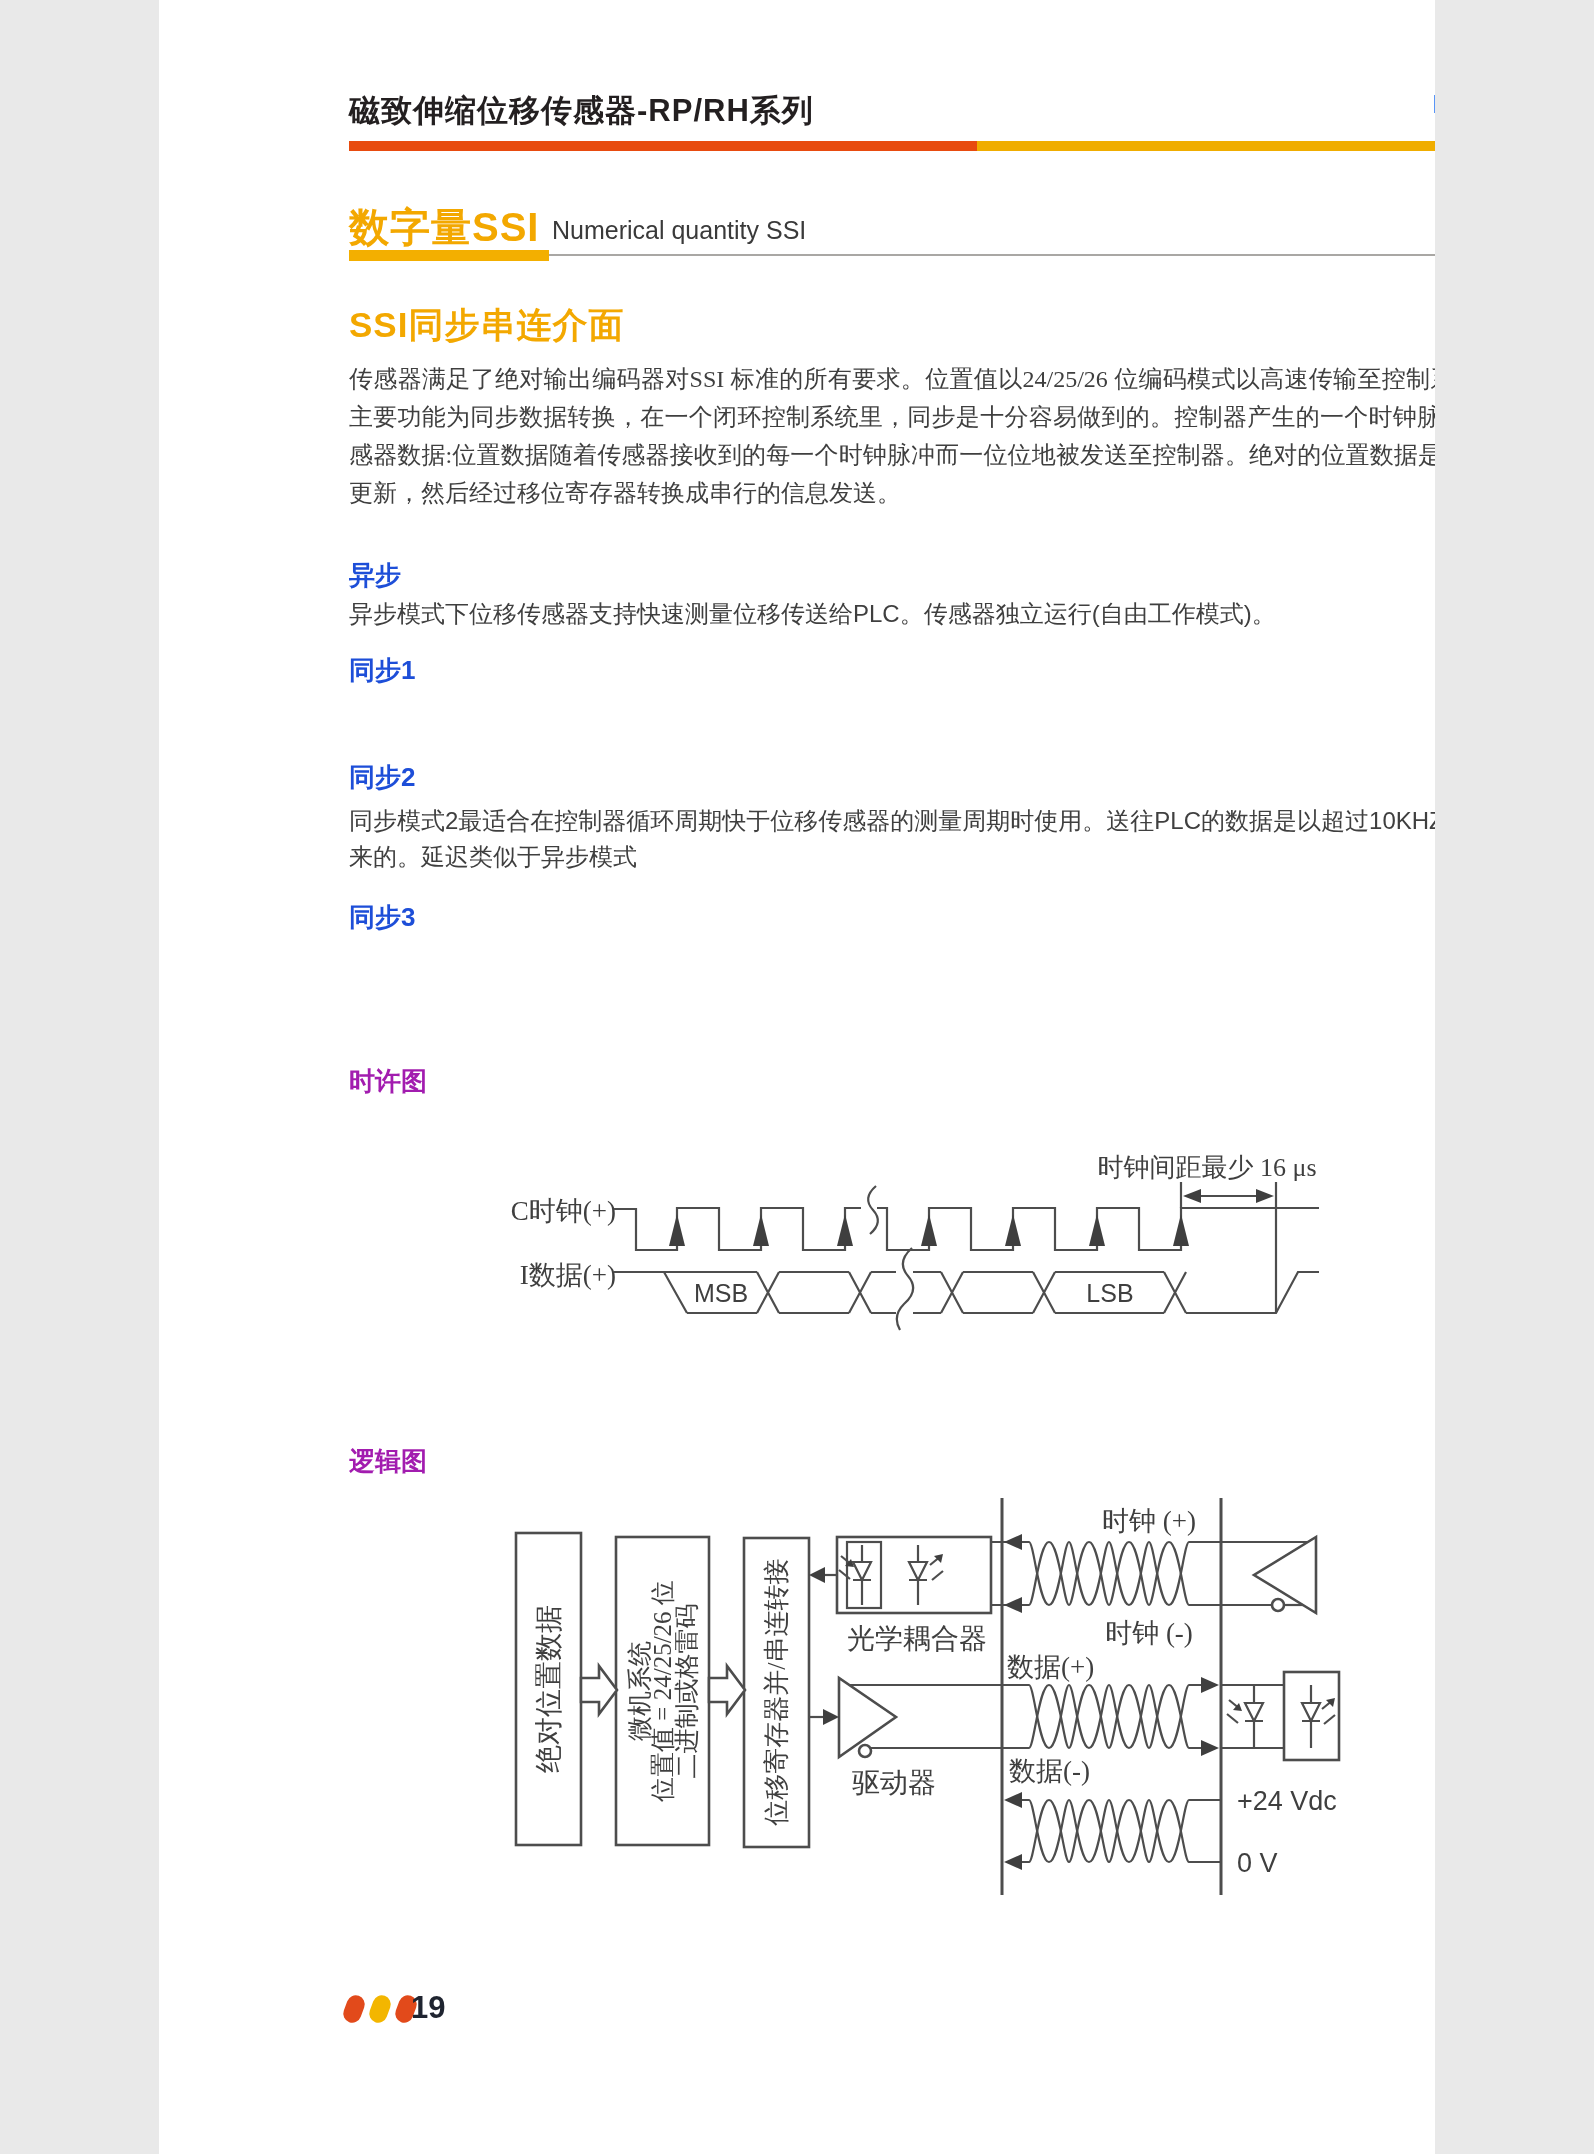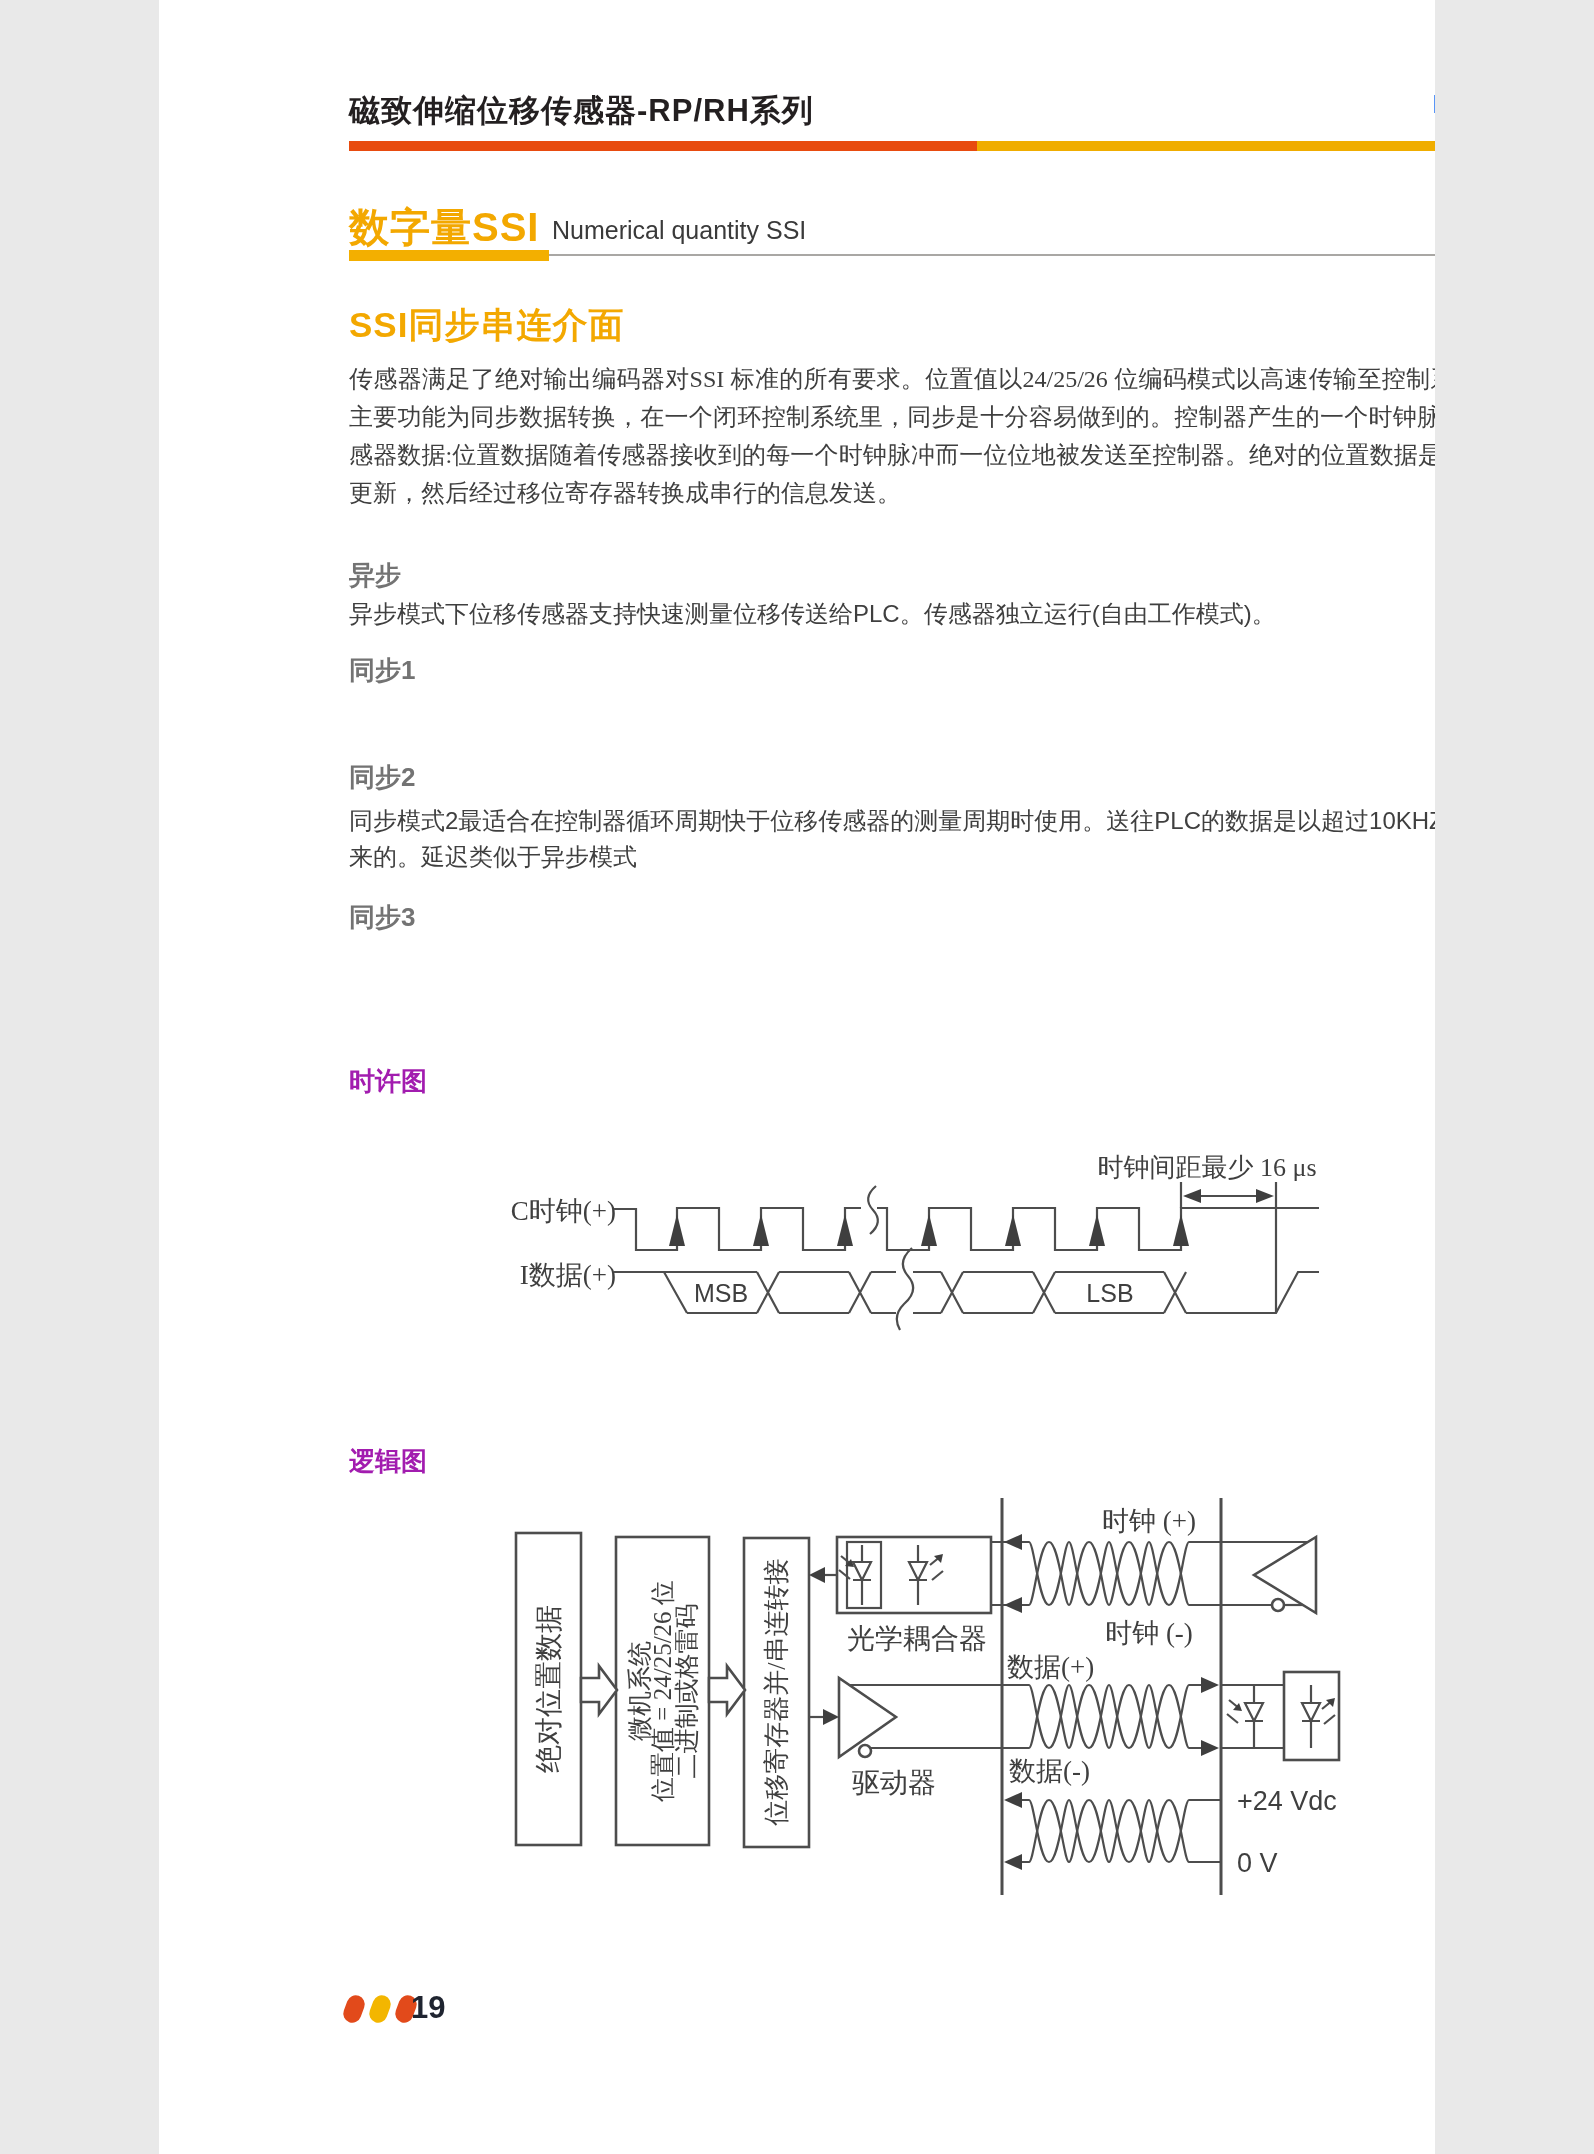--- a/index.html
+++ b/index.html
@@ -10,21 +10,21 @@
   .hdr-en{left:0;top:90px;width:1450px;text-align:right;font-size:25px;font-weight:700;color:#3b82f6;}
   .hdr-bar{left:190px;top:141px;width:1260px;height:10px;display:flex;}
   .hdr-bar .seg-red{width:628px;height:10px;background:#E84B0F;}
   .hdr-bar .seg-amber{width:632px;height:10px;background:#F0AD00;}
   .pg-title{left:190px;top:200px;font-size:40px;font-weight:700;color:#F3A800;letter-spacing:1px;}
   .pg-sub{left:393px;top:216px;font-size:25px;color:#3A3A3A;}
   .title-block{left:190px;top:250px;width:200px;height:11px;background:#F3AF00;}
   .title-line{left:390px;top:254px;width:1060px;height:2px;background:#A9A7A4;}
   .sec-head{left:190px;top:302px;font-size:35px;font-weight:700;color:#F3A800;letter-spacing:1px;}
   .intro{left:190px;top:360px;width:1262px;font-size:24px;line-height:38px;color:#3F3F3F;text-align:justify;font-family:Liberation Serif, serif;}
-  .mode-title{font-size:26px;font-weight:700;color:#737373;}
+  .mode-title{font-size:26px;font-weight:700;color:#1d4ed8;}
   .mode-body{font-size:24px;color:#3F3F3F;width:1270px;line-height:36px;}
   .diagram-head{font-size:26px;font-weight:700;color:#a21caf;}
   .timing-svg{left:300px;top:1145px;}
   .logic-svg{left:340px;top:1490px;}
   .wave{stroke:#4D4D4D;stroke-width:2.2;fill:none;}
   .wave-thick{stroke:#4D4D4D;stroke-width:3;fill:none;}
   .arrowfill{fill:#3F3F3F;stroke:none;}
   .boxline{stroke:#4D4D4D;stroke-width:2.6;fill:#ffffff;}
   .thinline{stroke:#4D4D4D;stroke-width:2.2;fill:none;}
   .svg-cjk{font-family:"Liberation Serif",serif;fill:#3F3F3F;}

